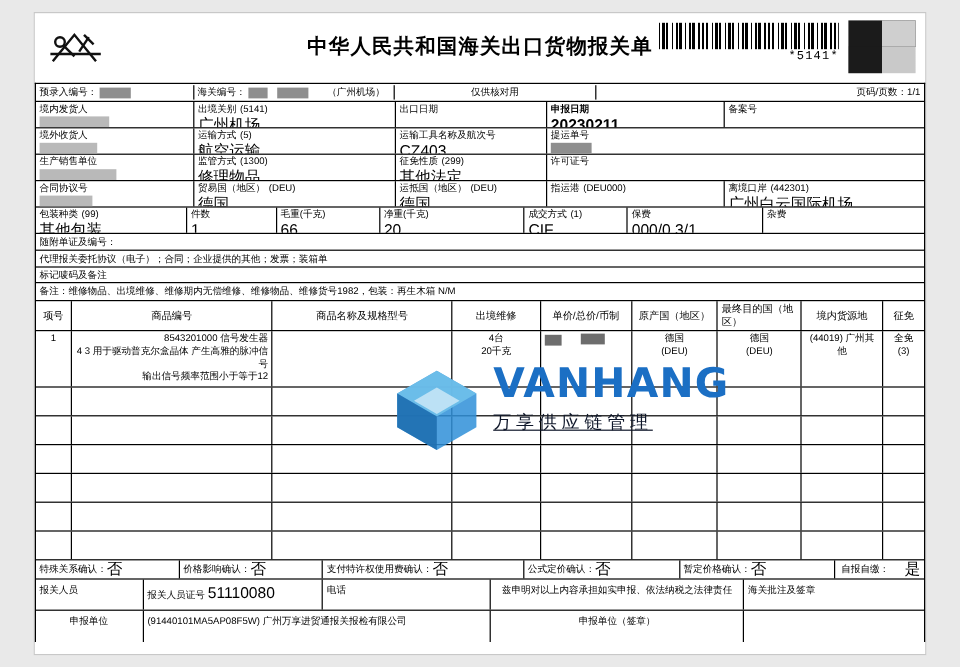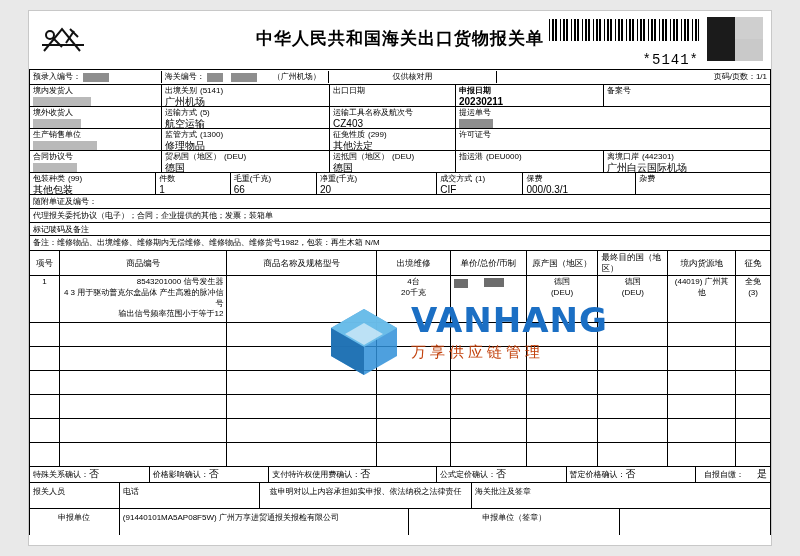--- a/index.html
+++ b/index.html
@@ -27,21 +27,21 @@
     position:absolute; left:0; right:0; top:16px;
     text-align:center; font-size:17px; font-weight:bold;
     letter-spacing:1px; color:#000;
     font-family:"DejaVu Sans", sans-serif;
   }
   .barcodewrap { position:absolute; right:6px; top:8px; text-align:right; }
   .barcode {
     height:22px; width:150px;
     background:repeating-linear-gradient(90deg,#000 0 1px,#fff 1px 3px,#000 3px 5px,#fff 5px 6px,#000 6px 8px,#fff 8px 11px);
   }
-  .barnum { font-size:14px; letter-spacing:1px; margin-top:11px; font-family:"Liberation Mono", monospace; }
+  .barnum { font-size:10px; letter-spacing:1px; margin-top:1px; font-family:"Liberation Mono", monospace; }
   .redact { background:#b9b9b9; display:inline-block; vertical-align:middle; }
   .redact.d { background:#8e8e8e; }
   .redact.dd { background:#6d6d6d; }
   .blk-right {
     position:absolute; right:8px; top:6px; width:56px; height:44px;
     background:
       linear-gradient(180deg,#1b1b1b 0 50%, #c9c9c9 50% 100%);
   }
   .blk-right:after{
     content:""; position:absolute; left:0; top:50%; width:50%; height:50%;
@@ -56,21 +56,21 @@
   .tbl { border-top:1px solid #000; border-left:1px solid #000; }
   .row { display:flex; border-bottom:1px solid #000; }
   .cell {
     border-right:1px solid #000;
     padding:1px 3px;
     font-size:8.5px; line-height:1.25;
     position:relative;
     overflow:hidden;
   }
   .lbl { font-size:8px; color:#000; white-space:nowrap; }
-  .val { font-size:10px; color:#000; white-space:nowrap; }
+  .val { font-size:13px; color:#000; white-space:nowrap; }
   .inline { display:flex; align-items:baseline; gap:3px; }
   .center { text-align:center; }
 
   .r-top { height:15px; align-items:center; }
   .r-std { height:22px; }
 
   
   .c-w-1 { width:132px; }
   .c-w-2 { width:168px; }
   .c-w-3 { width:168px; }
@@ -93,21 +93,21 @@
   .wm {
     position:absolute; left:296px; top:288px; width:360px; height:92px;
     pointer-events:none;
   }
   .wm-logo { position:absolute; left:0; top:4px; width:78px; height:78px; }
   .wm-text { position:absolute; left:86px; top:4px; }
   .wm-en {
     font-size:34px; font-weight:bold; color:#1b6fc4; letter-spacing:1px;
     font-family:"DejaVu Sans", sans-serif; line-height:1;
   }
-  .wm-cn { font-size:15px; color:#c2410c; letter-spacing:4px; margin-top:6px; }
+  .wm-cn { font-size:15px; color:#0f172a; letter-spacing:4px; margin-top:6px;text-decoration:underline; }
 </style>
 </head>
 <body>
 
 <div class="page">
 
   <div class="hdr">
     <div class="logo">
       <svg width="46" height="30" viewBox="0 0 46 30">
         <path d="M4 26 L22 4 L40 26" fill="none" stroke="#111" stroke-width="2"></path>
@@ -455,20 +455,24 @@
       <div class="cell" style="width:74px;display:flex;align-items:center;justify-content:flex-end;border-right:none;gap:13px;">
         <span class="lbl">自报自缴：</span>
         <span class="val">是</span>
       </div>
     </div>
 
     <div class="row" style="height:26px;">
       <div class="cell" style="width:90px;padding-top:3px;">
         <span class="lbl">报关人员</span>
       </div>
+      <div class="cell" style="width:150px;padding-top:3px;">
+        <span class="lbl">报关人员证号</span>
+        <span class="val">51110080</span>
+      </div>
       <div class="cell" style="width:140px;padding-top:3px;">
         <span class="lbl">电话</span>
       </div>
       <div class="cell" style="width:212px;padding-top:3px;text-align:center;">
         <span class="lbl">兹申明对以上内容承担如实申报、依法纳税之法律责任</span>
       </div>
       <div class="cell" style="width:150px;padding-top:3px;border-right:none;">
         <span class="lbl">海关批注及签章</span>
       </div>
     </div>

